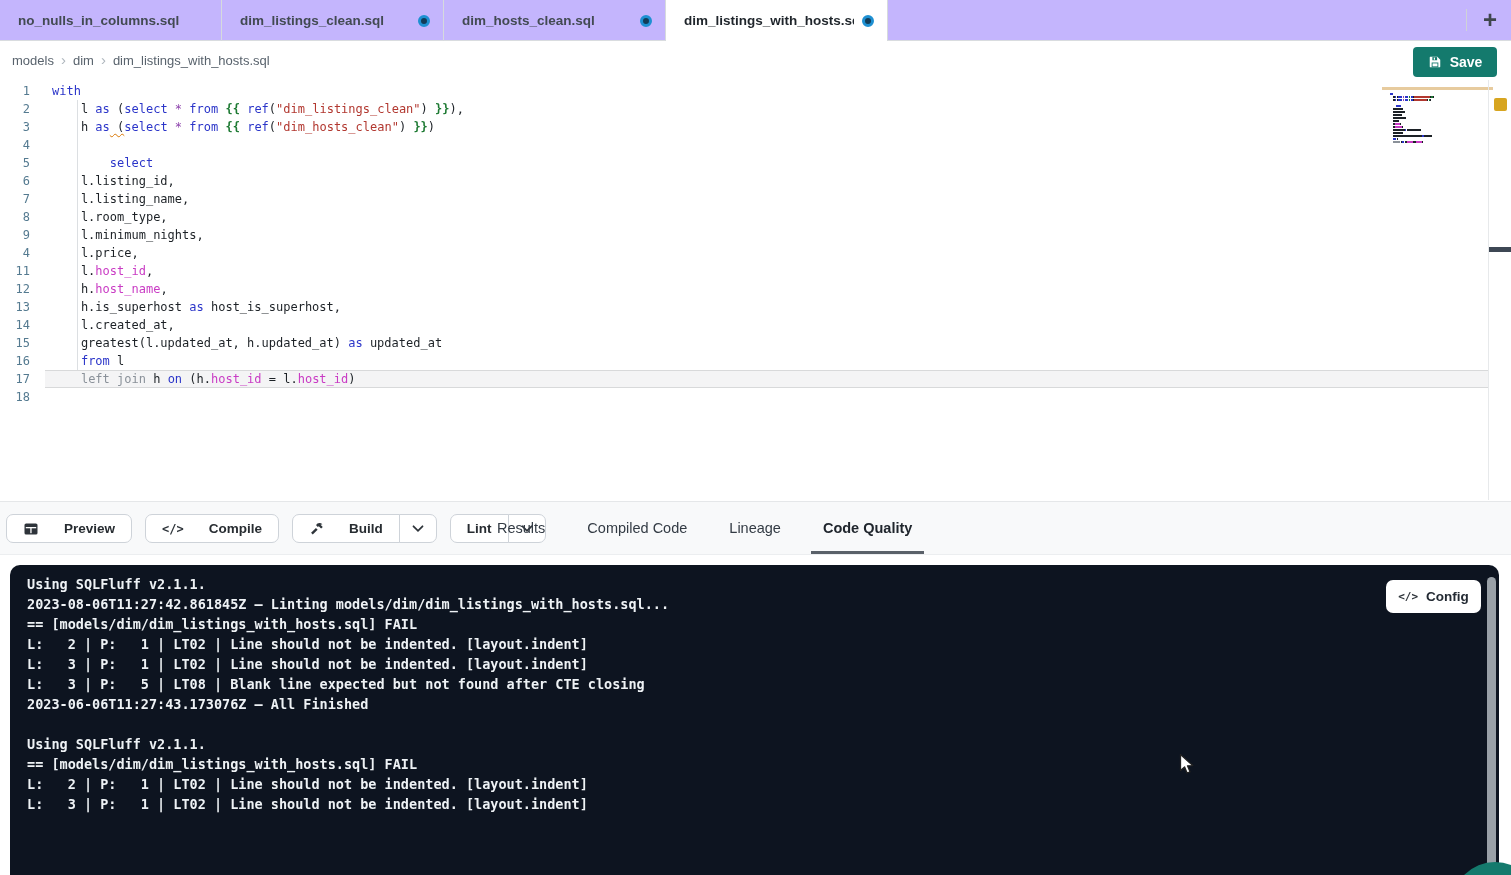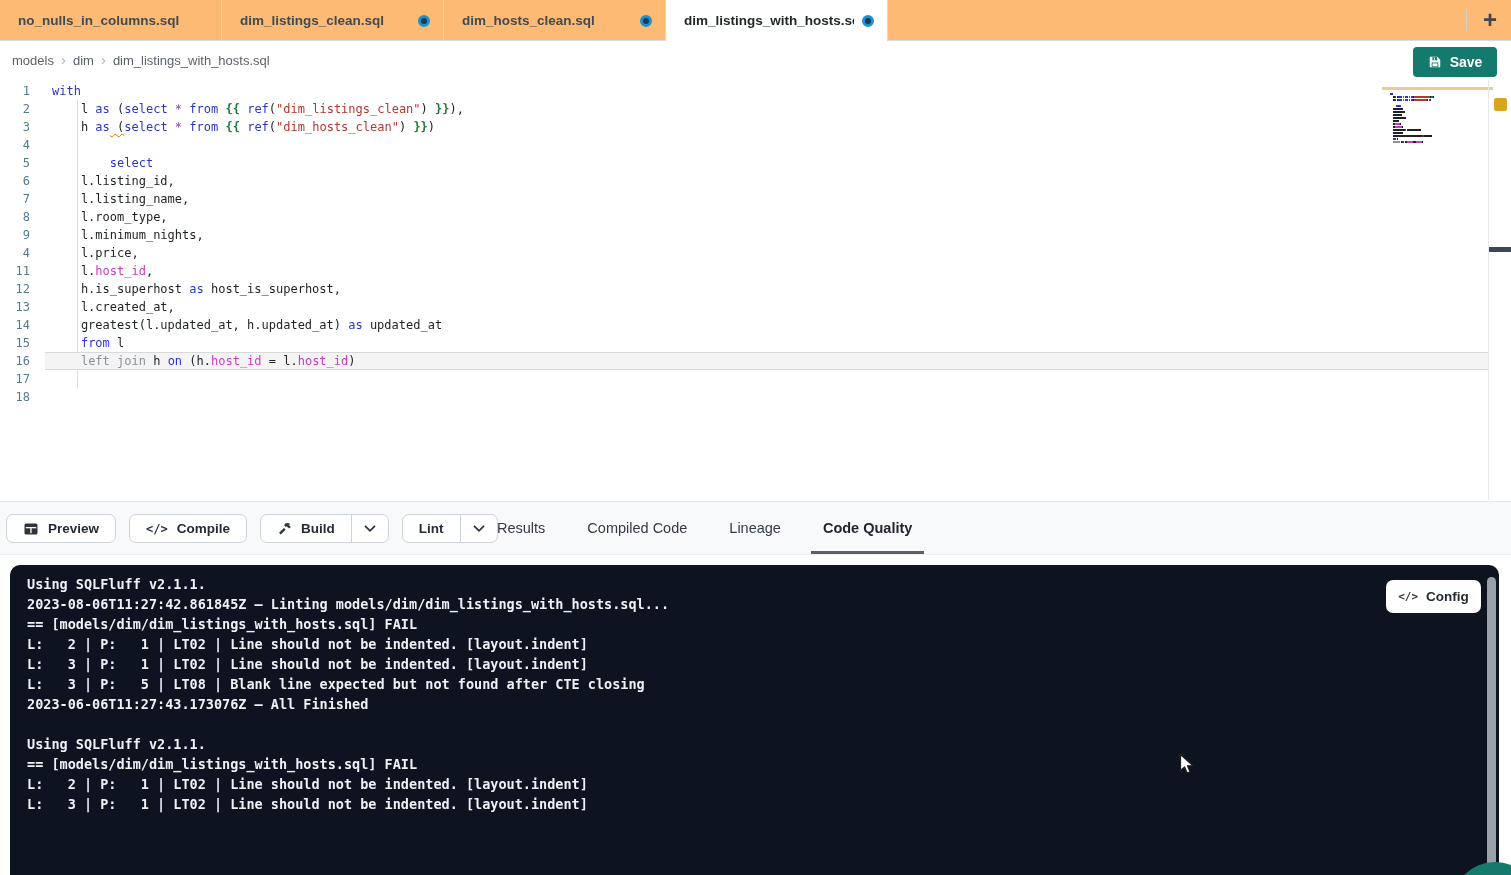--- a/index.html
+++ b/index.html
@@ -1,20 +1,20 @@
 <!DOCTYPE html>
 <html><head>
 <meta charset="utf-8">
 <style>
   html,body{margin:0;padding:0;background:#fff;}
   .app{position:relative;width:1511px;height:875px;overflow:hidden;background:#fff;
        font-family:"Liberation Sans",sans-serif;-webkit-font-smoothing:antialiased;}
 
   
-  .tabbar{position:absolute;left:0;top:0;width:1511px;height:40px;background:#fdba74;
+  .tabbar{position:absolute;left:0;top:0;width:1511px;height:40px;background:#c4b5fd;
           border-bottom:1px solid #d9dcdf;}
   .tabs{position:absolute;left:0;top:0;display:flex;height:41px;z-index:2;}
   .tab{width:222px;box-sizing:border-box;height:41px;display:flex;align-items:center;
        justify-content:space-between;padding:0 13px 0 18px;border-right:1px solid #d6dadd;}
   .tab-label{font-size:13.5px;font-weight:600;color:#424a52;white-space:nowrap;overflow:hidden;}
   .tab.active{background:#fff;}
   .tab.active .tab-label{color:#1f252b;font-weight:700;}
   .dot{width:12px;height:12px;border-radius:50%;box-sizing:border-box;flex:none;margin-left:8px;
        background:var(--dirty-dot-core);border:3px solid var(--dirty-dot-ring);}
   .tabbar-divider{position:absolute;left:1466px;top:9px;width:1px;height:22px;background:#cfd3d7;}
@@ -57,21 +57,21 @@
   .mm-tok{display:inline-block;height:2px;vertical-align:top;}
   .editor-right-border{position:absolute;left:1488px;top:0;width:1px;height:420px;background:#e7e9eb;}
   .ov-warning{position:absolute;left:1494px;top:18px;width:13px;height:13px;border-radius:2px;
               background:var(--lint-warning-marker);}
   .ov-thumb{position:absolute;left:1489px;top:167px;width:22px;height:5px;background:#3d4754;}
 
   
   .bottombar{position:absolute;left:0;top:501px;width:1511px;height:54px;background:#f8f9fa;
              border-top:1px solid #e5e7e9;border-bottom:1px solid #eceef0;box-sizing:border-box;}
   .actions{position:absolute;left:6px;top:12px;display:flex;gap:13px;height:29px;}
-  .btn{display:flex;align-items:center;gap:9px;height:29px;padding:0 16px;background:#fff;
+  .btn{display:flex;align-items:center;gap:25px;height:29px;padding:0 16px;background:#fff;
        border:1px solid #ced3d9;border-radius:7px;font-family:inherit;font-size:13.5px;font-weight:600;
        color:#272c31;cursor:pointer;box-sizing:border-box;}
   .split{display:flex;}
   .split .main{border-radius:7px 0 0 7px;}
   .split .chev{border-radius:0 7px 7px 0;margin-left:-1px;padding:0 12px;}
   .code-ic{font-family:"DejaVu Sans Mono",monospace;font-size:12px;font-weight:700;color:#2e343a;}
   .code-ic.sm{font-size:11px;}
   .ptabs{position:absolute;left:485px;top:0;height:52px;display:flex;gap:18px;}
   .ptab{display:flex;align-items:center;padding:0 12px;font-size:14.5px;color:#333b44;cursor:pointer;
         box-sizing:border-box;border-bottom:3px solid transparent;padding-top:3px;}
@@ -168,20 +168,21 @@
         <div class="code-line"><span class="tok-p">    l </span><span class="tok-kw">as</span><span class="tok-p"> (</span><span class="tok-kw">select</span><span class="tok-p"> </span><span class="tok-star">*</span><span class="tok-p"> </span><span class="tok-kw">from</span><span class="tok-p"> </span><span class="tok-jinja">{{</span><span class="tok-p"> </span><span class="tok-kw">ref</span><span class="tok-p">(</span><span class="tok-str">"dim_listings_clean"</span><span class="tok-p">)</span><span class="tok-p"> </span><span class="tok-jinja">}}</span><span class="tok-p">),</span></div>
         <div class="code-line"><span class="tok-p">    h </span><span class="tok-kw">as</span><span class="tok-sq"> (</span><span class="tok-kw">select</span><span class="tok-p"> </span><span class="tok-star">*</span><span class="tok-p"> </span><span class="tok-kw">from</span><span class="tok-p"> </span><span class="tok-jinja">{{</span><span class="tok-p"> </span><span class="tok-kw">ref</span><span class="tok-p">(</span><span class="tok-str">"dim_hosts_clean"</span><span class="tok-p">)</span><span class="tok-p"> </span><span class="tok-jinja">}}</span><span class="tok-p">)</span></div>
         <div class="code-line"></div>
         <div class="code-line"><span class="tok-p">        </span><span class="tok-kw">select</span></div>
         <div class="code-line"><span class="tok-p">    l.listing_id,</span></div>
         <div class="code-line"><span class="tok-p">    l.listing_name,</span></div>
         <div class="code-line"><span class="tok-p">    l.room_type,</span></div>
         <div class="code-line"><span class="tok-p">    l.minimum_nights,</span></div>
         <div class="code-line"><span class="tok-p">    l.price,</span></div>
         <div class="code-line"><span class="tok-p">    l.</span><span class="tok-mag">host_id</span><span class="tok-p">,</span></div>
+        <div class="code-line"><span class="tok-p">    h.</span><span class="tok-mag">host_name</span><span class="tok-p">,</span></div>
         <div class="code-line"><span class="tok-p">    h.is_superhost </span><span class="tok-kw">as</span><span class="tok-p"> host_is_superhost,</span></div>
         <div class="code-line"><span class="tok-p">    l.created_at,</span></div>
         <div class="code-line"><span class="tok-p">    greatest(l.updated_at, h.updated_at) </span><span class="tok-kw">as</span><span class="tok-p"> updated_at</span></div>
         <div class="code-line"><span class="tok-p">    </span><span class="tok-kw">from</span><span class="tok-p"> l</span></div>
         <div class="code-line active"><span class="tok-p">    </span><span class="tok-gray">left join</span><span class="tok-p"> h </span><span class="tok-kw">on</span><span class="tok-p"> (h.</span><span class="tok-mag">host_id</span><span class="tok-p"> = l.</span><span class="tok-mag">host_id</span><span class="tok-p">)</span></div>
         <div class="code-line"></div>
       </div>
     <div class="minimap">
       <div class="mm-band"></div>
       <div id="mmlines">

